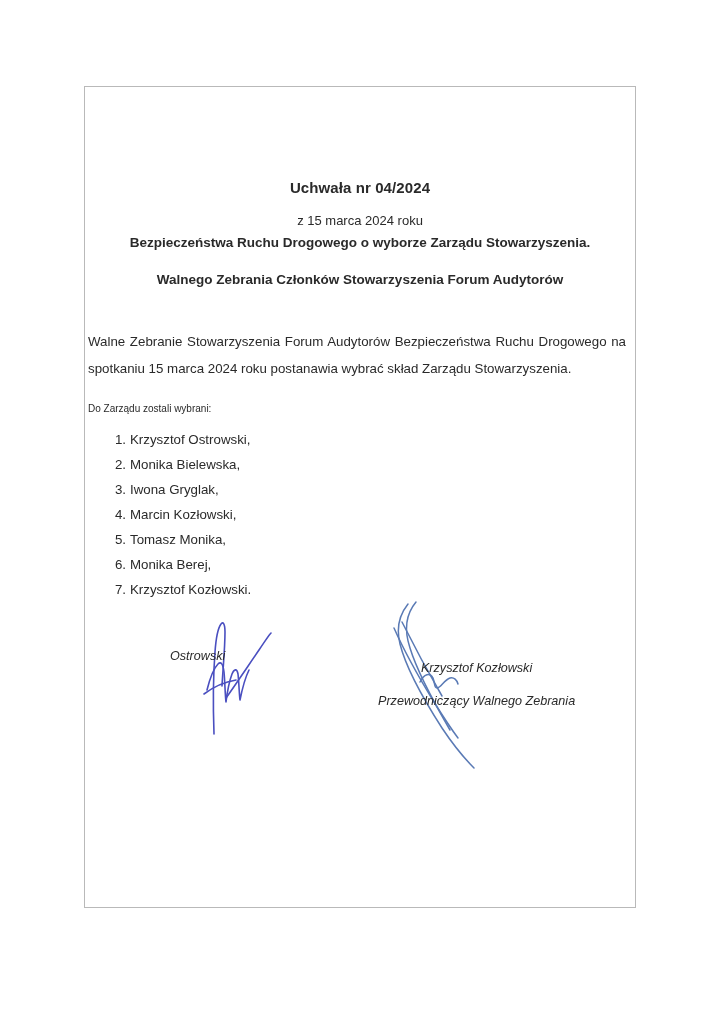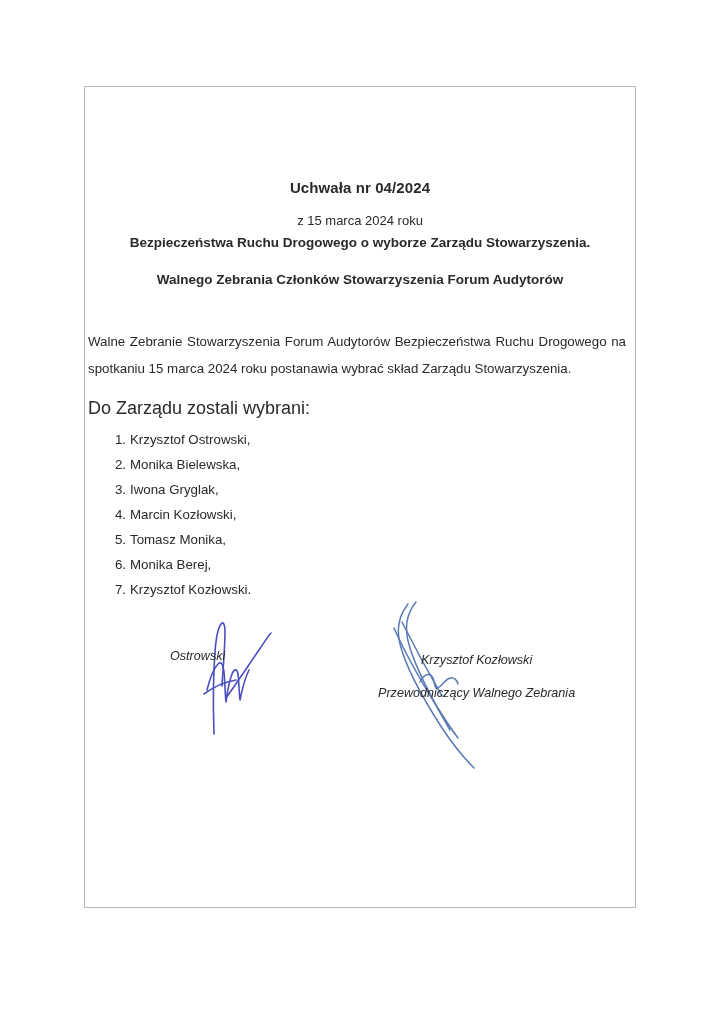--- a/index.html
+++ b/index.html
@@ -66,21 +66,21 @@
     text-align: justify;
     text-justify: inter-word;
     padding-right: 6px;
   }
 
   #intro-para {
     margin-top: 36px;
   }
 
   #lead-in {
-    font-size: 18px;
+    font-size: 10px;
     line-height: 27px;
     text-align: left;
     margin-top: 0;
   }
 
   #board-list {
     list-style: none;
     margin: 5px 0 0 0;
     padding: 0;
   }
@@ -116,21 +116,21 @@
     line-height: 33px;
     color: #2a2a2a;
     white-space: nowrap;
   }
   #sig-left {
     left: 82px;
     top: 0;
   }
   #sig-right {
     left: 290px;
-    top: 4px;
+    top: 12px;
   }
   .sig-name, .sig-role {
     position: relative;
     z-index: 3;
   }
 
   .ink {
     position: absolute;
     z-index: 2;
     pointer-events: none;

